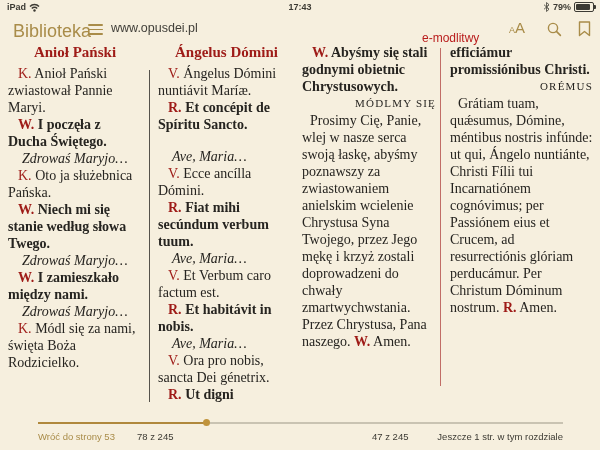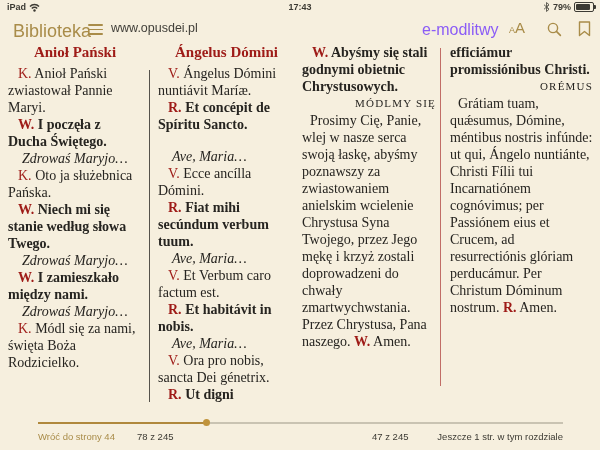--- a/index.html
+++ b/index.html
@@ -13,21 +13,21 @@
   .battery{display:inline-block;width:18px;height:8px;border:1px solid #3c3a33;border-radius:2px;position:relative;}
   .battery .fill{position:absolute;left:1px;top:1px;bottom:1px;width:79%;background:#3c3a33;border-radius:1px;}
   .battery .nub{position:absolute;right:-3px;top:2px;width:2px;height:4px;background:#3c3a33;border-radius:0 1px 1px 0;}
   
   .toolbar{position:absolute;top:15px;left:0;right:0;height:28px;}
   .gold{color:#a98c49;}
   .tb-library{position:absolute;left:13px;top:6px;font-size:18px;cursor:pointer;text-align:right;}
   .tb-burger{position:absolute;left:88px;top:9px;display:flex;flex-direction:column;gap:3px;cursor:pointer;}
   .tb-burger span{display:block;width:15px;height:1.6px;background:#a98c49;border-radius:1px;}
   .tb-url{position:absolute;left:111px;top:6px;font-size:12.5px;color:#42403a;font-weight:500;}
-  .tb-title{position:absolute;left:422px;top:6px;font-size:16px;color:#8b5cf6;font-weight:500;}
+  .tb-title{position:absolute;left:422px;top:16px;font-size:12px;color:#b91c1c;font-weight:500;}
   .tb-fontsize{position:absolute;left:509px;top:4px;cursor:pointer;color:#a98c49;}
   .tb-fontsize .a-sm{font-size:9px;}
   .tb-fontsize .a-lg{font-size:15px;}
   .tb-search{position:absolute;left:547px;top:7px;cursor:pointer;}
   .tb-bookmark{position:absolute;left:578px;top:6px;cursor:pointer;}
   
   .page-col{position:absolute;top:44px;height:374px;overflow:hidden;
             font-family:"Liberation Serif",serif;font-size:14px;line-height:17px;color:#262420;}
   .col-1{left:8px;width:134px;}
   .col-2{left:158px;width:137px;}
@@ -154,19 +154,19 @@
       <p class="heading">ORÉMUS</p>
       <p class="prayer">Grátiam tuam, quǽsumus, Dómine, méntibus nostris infúnde: ut qui, Ángelo nuntiánte, Christi Fílii tui Incarnatiónem cognóvimus; per Passiónem eius et Crucem, ad resurrectiónis glóriam perducámur. Per Christum Dóminum nostrum. <span class="marker">R.</span> <span class="amen">Amen.</span></p>
     </div>
 
   <div class="scrubber">
     <div class="scrub-track"></div>
     <div class="scrub-done" style="width: 32%;"></div>
     <div class="scrub-thumb" style="left: calc(32% - 3px);"></div>
   </div>
   <div class="footer-labels">
-    <span class="fl-back">Wróć do strony 44</span>
+    <span class="fl-back">Wróć do strony 53</span>
     <span class="fl-left-page">78 z 245</span>
     <span class="fl-right-page">47 z 245</span>
     <span class="fl-chapter">Jeszcze 1 str. w tym rozdziale</span>
   </div>
 
 </div>
 
 </body></html>

